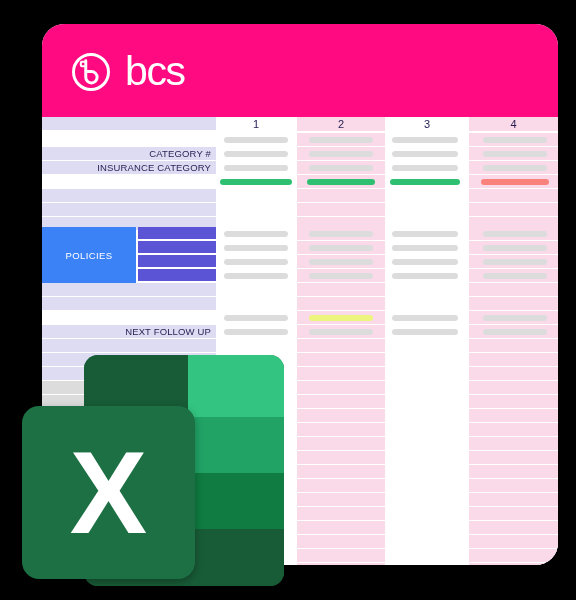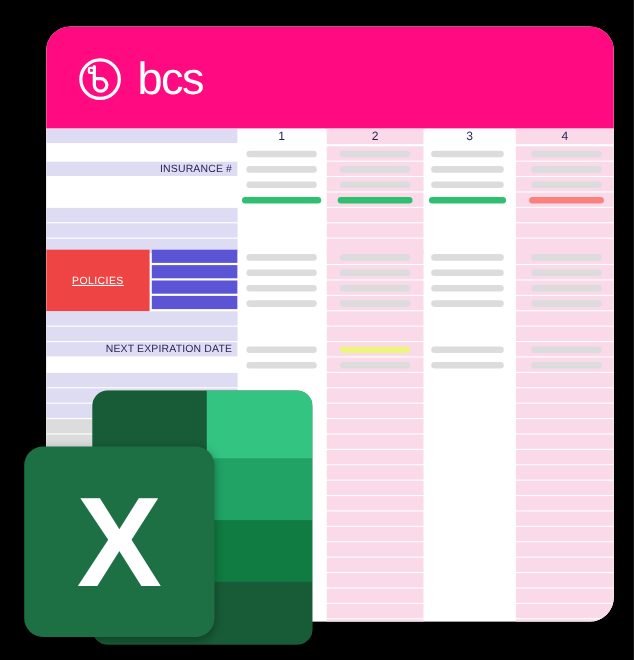--- a/index.html
+++ b/index.html
@@ -42,23 +42,23 @@
   .pill{position:absolute;top:4px;height:6px;border-radius:3px;background:#DCDCDC;}
   .pill.green{background:#2FBF71;}
   .pill.red{background:#F9827C;}
   .pill.yellow{background:#EDF57F;}
 
   .hdrnum{position:absolute;top:0;height:14px;line-height:14px;text-align:center;
           font-size:11px;color:#241E52;}
 
   
   #policies{position:absolute;left:0;top:110px;width:94px;height:56px;
-            background:#ef4444;color:#fff;font-size:9.5px;
+            background:#3b82f6;color:#fff;font-size:9.5px;
             display:flex;align-items:center;justify-content:center;
-            letter-spacing:.4px;text-decoration:underline;}
+            letter-spacing:.4px;}
   .pbar{position:absolute;left:96px;width:78px;height:12px;background:#5B55D6;}
 
   
   #excel{position:absolute;left:22px;top:355px;width:262px;height:231px;}
   .xdoc{position:absolute;left:62px;top:0;width:200px;height:231px;
         border-radius:14px;overflow:hidden;background:#1E7544;}
   .xq{position:absolute;}
   .xtile{position:absolute;left:0;top:51px;width:173px;height:173px;
          background:#1D7044;border-radius:17px;
          box-shadow:0 3px 9px rgba(0,0,0,.30);}
@@ -108,34 +108,35 @@
       <div class="cell c2" style="top:16px">
           <div class="pill" style="left:12px;width:64px"></div>
         </div>
       <div class="cell c3" style="top:16px">
           <div class="pill" style="left:6px;width:66px"></div>
         </div>
       <div class="cell c4" style="top:16px">
           <div class="pill" style="left:14px;width:64px"></div>
         </div>
 
-      <div class="lab" style="top:30px">INSURANCE #</div>
+      <div class="lab" style="top:30px">CATEGORY #</div>
       <div class="cell c1" style="top:30px">
           <div class="pill" style="left:8px;width:64px"></div>
         </div>
       <div class="cell c2" style="top:30px">
           <div class="pill" style="left:12px;width:64px"></div>
         </div>
       <div class="cell c3" style="top:30px">
           <div class="pill" style="left:6px;width:66px"></div>
         </div>
       <div class="cell c4" style="top:30px">
           <div class="pill" style="left:14px;width:64px"></div>
         </div>
 
+      <div class="lab" style="top:44px">INSURANCE CATEGORY</div>
       <div class="cell c1" style="top:44px">
           <div class="pill" style="left:8px;width:64px"></div>
         </div>
       <div class="cell c2" style="top:44px">
           <div class="pill" style="left:12px;width:64px"></div>
         </div>
       <div class="cell c3" style="top:44px">
           <div class="pill" style="left:6px;width:66px"></div>
         </div>
       <div class="cell c4" style="top:44px">
@@ -225,34 +226,34 @@
           <div class="pill" style="left:14px;width:64px"></div>
         </div>
 
       <div class="lab blank" style="top:166px"></div>
       <div class="cell c2" style="top:166px"></div>
       <div class="cell c4" style="top:166px"></div>
       <div class="lab blank" style="top:180px"></div>
       <div class="cell c2" style="top:180px"></div>
       <div class="cell c4" style="top:180px"></div>
 
-      <div class="lab" style="top:194px">NEXT EXPIRATION DATE</div>
       <div class="cell c1" style="top:194px">
           <div class="pill" style="left:8px;width:64px"></div>
         </div>
       <div class="cell c2" style="top:194px">
           <div class="pill yellow" style="left:12px;width:64px"></div>
         </div>
       <div class="cell c3" style="top:194px">
           <div class="pill" style="left:6px;width:66px"></div>
         </div>
       <div class="cell c4" style="top:194px">
           <div class="pill" style="left:14px;width:64px"></div>
         </div>
 
+      <div class="lab" style="top:208px">NEXT FOLLOW UP</div>
       <div class="cell c1" style="top:208px">
           <div class="pill" style="left:8px;width:64px"></div>
         </div>
       <div class="cell c2" style="top:208px">
           <div class="pill" style="left:12px;width:64px"></div>
         </div>
       <div class="cell c3" style="top:208px">
           <div class="pill" style="left:6px;width:66px"></div>
         </div>
       <div class="cell c4" style="top:208px">

